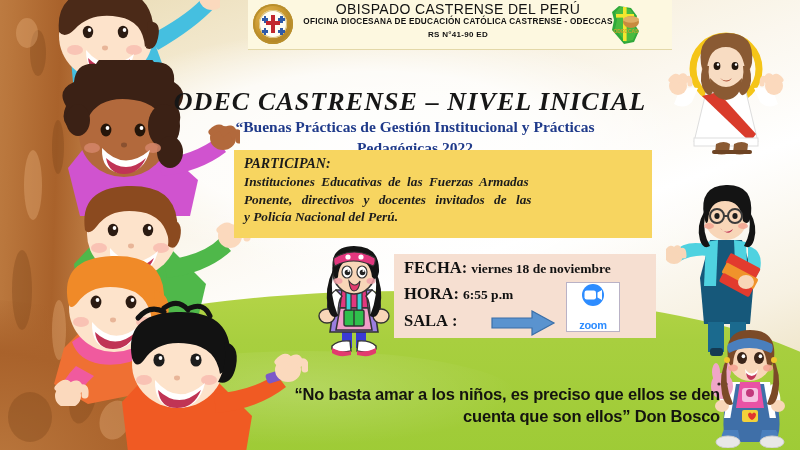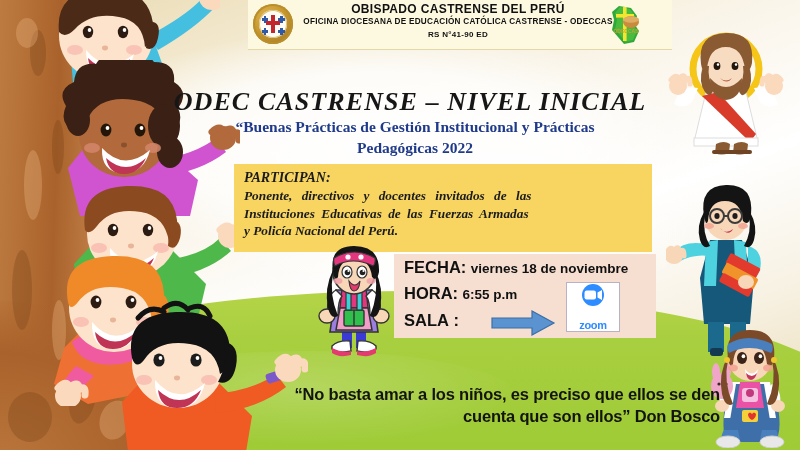--- a/index.html
+++ b/index.html
@@ -32,21 +32,21 @@
     background:radial-gradient(ellipse at 18% 95%,#b9763c 0%,#a9622b 48%,rgba(169,98,43,0) 74%);
     transform:rotate(6deg);}
   .bark{position:absolute;background:rgba(120,66,24,.33);border-radius:50%;}
   .bark-l{position:absolute;background:rgba(235,180,130,.35);border-radius:50%;}
 
   
   .header-bar{position:absolute;left:248px;top:0;width:424px;height:49px;
     background:#fdf8e0;border-bottom:1px solid #e3d8a8;}
   .header-text{position:absolute;left:278px;top:3px;width:360px;text-align:center;
     font-family:"Liberation Sans",sans-serif;color:#111;}
-  .header-text .l1{font-size:12px;font-weight:bold;letter-spacing:.35px;line-height:12px;}
+  .header-text .l1{font-size:14px;font-weight:normal;letter-spacing:.35px;line-height:12px;}
   .header-text .l2{font-size:8.2px;font-weight:bold;letter-spacing:.25px;line-height:13px;white-space:nowrap;}
   .header-text .l3{font-size:8px;font-weight:bold;letter-spacing:.3px;line-height:13px;}
 
   
   .seal{position:absolute;left:253px;top:4px;width:40px;height:40px;border-radius:50%;
     background:radial-gradient(circle at 35% 30%,#e0b34e 0%,#c8972f 45%,#9d7420 100%);
     box-shadow:inset 0 0 0 2px #b98f2c;}
   .seal-inner{position:absolute;left:6px;top:6px;width:28px;height:28px;border-radius:50%;
     background:#fffdf3;box-shadow:inset 0 0 0 1px #d9c27e;}
   .jcross{position:absolute;background:#c1272d;}
@@ -57,30 +57,30 @@
 
   
   .title-main{position:absolute;left:150px;top:60px;width:520px;text-align:center;
     font-family:"Liberation Serif",serif;font-style:italic;font-weight:bold;
     font-size:26px;letter-spacing:1.1px;color:#161616;white-space:nowrap;margin-top:27px;}
   .title-sub{position:absolute;left:165px;top:108px;width:500px;text-align:center;
     font-family:"Liberation Serif",serif;font-weight:bold;font-size:15.5px;
     line-height:21px;color:#1f3a8a;margin-top:8px;}
 
   
-  .participan{position:absolute;left:234px;top:164px;width:418px;height:88px;
+  .participan{position:absolute;left:234px;top:150px;width:418px;height:88px;
     background:#f7d560;padding:5px 10px 0 10px;box-sizing:border-box;}
   .participan .ttl{font-family:"Liberation Serif",serif;font-weight:bold;font-style:italic;
     font-size:14px;color:#1b1b1b;line-height:18px;}
   .participan .bdy{font-family:"Liberation Serif",serif;font-weight:bold;font-style:italic;
     font-size:13.3px;color:#1b1b1b;line-height:17.5px;text-align:justify;}
 
   
   .fecha{position:absolute;left:394px;top:254px;width:262px;height:84px;background:#f6dfd1;}
-  .fecha .row{font-family:Liberation Sans, sans-serif;color:#111;margin-left:10px;}
+  .fecha .row{font-family:Liberation Serif, serif;color:#111;margin-left:10px;}
   .fecha .k{font-size:16.5px;font-weight:bold;}
   .fecha .v{font-size:13.5px;font-weight:bold;}
   .r1{position:absolute;top:4px;}
   .r2{position:absolute;top:30px;}
   .r3{position:absolute;top:57px;}
   .arrow-wrap{position:absolute;left:96px;top:56px;}
   .zoombox{position:absolute;left:172px;top:28px;width:52px;height:48px;
     background:#fff;border:1px solid #b9b2c6;display:flex;flex-direction:column;
     align-items:center;justify-content:center;}
   .zoomtxt{font-size:11px;font-weight:bold;color:#2d8cff;letter-spacing:-.3px;margin-top:13px;}
@@ -266,22 +266,22 @@
   </div>
 
   <div class="title-main">ODEC CASTRENSE – NIVEL INICIAL</div>
   <div class="title-sub">
     <div>“Buenas Prácticas de Gestión Institucional y Prácticas</div>
     <div>Pedagógicas 2022</div>
   </div>
 
   <div class="participan">
     <div class="ttl">PARTICIPAN:</div>
+    <div class="bdy" style="word-spacing:3px">Instituciones Educativas de las  Fuerzas Armadas</div>
     <div class="bdy" style="word-spacing:6px">Ponente, directivos y docentes invitados de las</div>
-    <div class="bdy" style="word-spacing:3px">Instituciones Educativas de las  Fuerzas Armadas</div>
     <div class="bdy">y Policía Nacional del Perú.</div>
   </div>
 
   <div class="ch" style="left:662px;top:22px;width:128px;height:140px;">
     <svg width="128" height="140" viewBox="0 0 128 140">
       <circle cx="64" cy="47" r="33" fill="none" stroke="#f5c518" stroke-width="7"></circle>
       <path d="M36 66 q-14 -2 -20 6 l-4 10 q10 6 18 -2 Z" fill="#fff"></path>
       <path d="M92 66 q14 -2 20 6 l4 10 q-10 6 -18 -2 Z" fill="#fff"></path>
       <ellipse cx="16" cy="64" rx="9" ry="9" fill="#fbd9bd"></ellipse>
       <ellipse cx="112" cy="64" rx="9" ry="9" fill="#fbd9bd"></ellipse>

